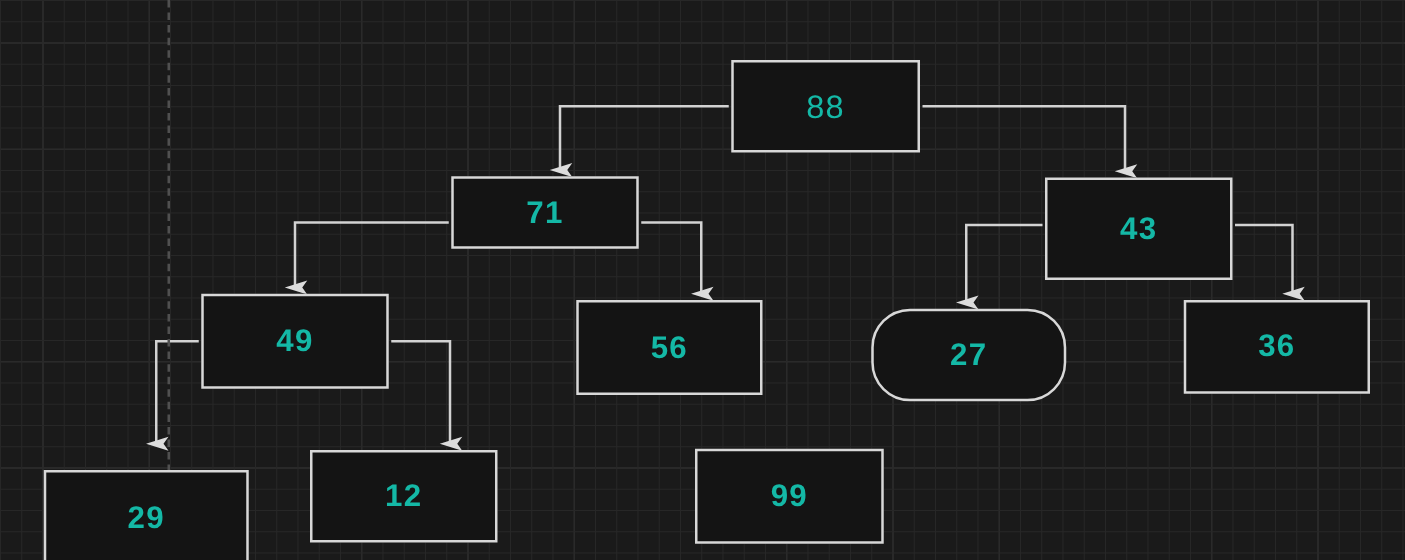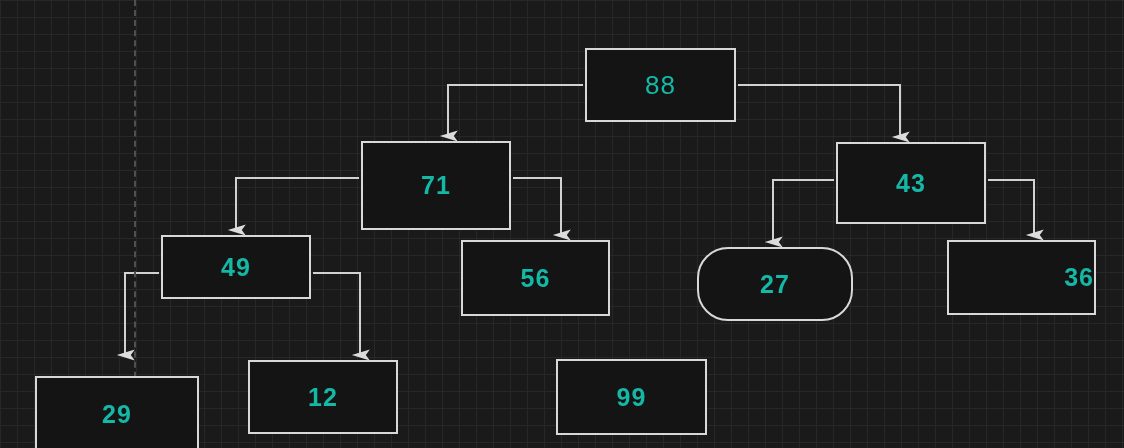--- a/index.html
+++ b/index.html
@@ -83,36 +83,36 @@
         <path d="M 313 273 L 360 273 L 360 355" marker-end="url(#arrowhead)"></path>
       </g>
   </svg>
 
   <div class="guide" style="left: 134px;"></div>
 
   <div id="node-layer">
       <div class="node regular" style="left: 585px; top: 48px; width: 151px; height: 74px;">
         <span>88</span>
       </div>
-      <div class="node" style="left: 361px; top: 141px; width: 150px; height: 89px;">
+      <div class="node" style="left: 361px; top: 141px; width: 150px; height: 58px;">
         <span>71</span>
       </div>
       <div class="node" style="left: 836px; top: 142px; width: 150px; height: 82px;">
         <span>43</span>
       </div>
-      <div class="node" style="left: 161px; top: 235px; width: 150px; height: 64px;">
+      <div class="node" style="left: 161px; top: 235px; width: 150px; height: 76px;">
         <span>49</span>
       </div>
       <div class="node" style="left: 461px; top: 240px; width: 149px; height: 76px;">
         <span>56</span>
       </div>
       <div class="node" style="left: 697px; top: 247px; width: 156px; height: 74px; border-radius: 31px;">
         <span>27</span>
       </div>
-      <div class="node" style="left: 947px; top: 240px; width: 149px; height: 75px; justify-content: flex-end;">
+      <div class="node" style="left: 947px; top: 240px; width: 149px; height: 75px;">
         <span>36</span>
       </div>
       <div class="node" style="left: 35px; top: 376px; width: 164px; height: 76px;">
         <span>29</span>
       </div>
       <div class="node" style="left: 248px; top: 360px; width: 150px; height: 74px;">
         <span>12</span>
       </div>
       <div class="node" style="left: 556px; top: 359px; width: 151px; height: 76px;">
         <span>99</span>

